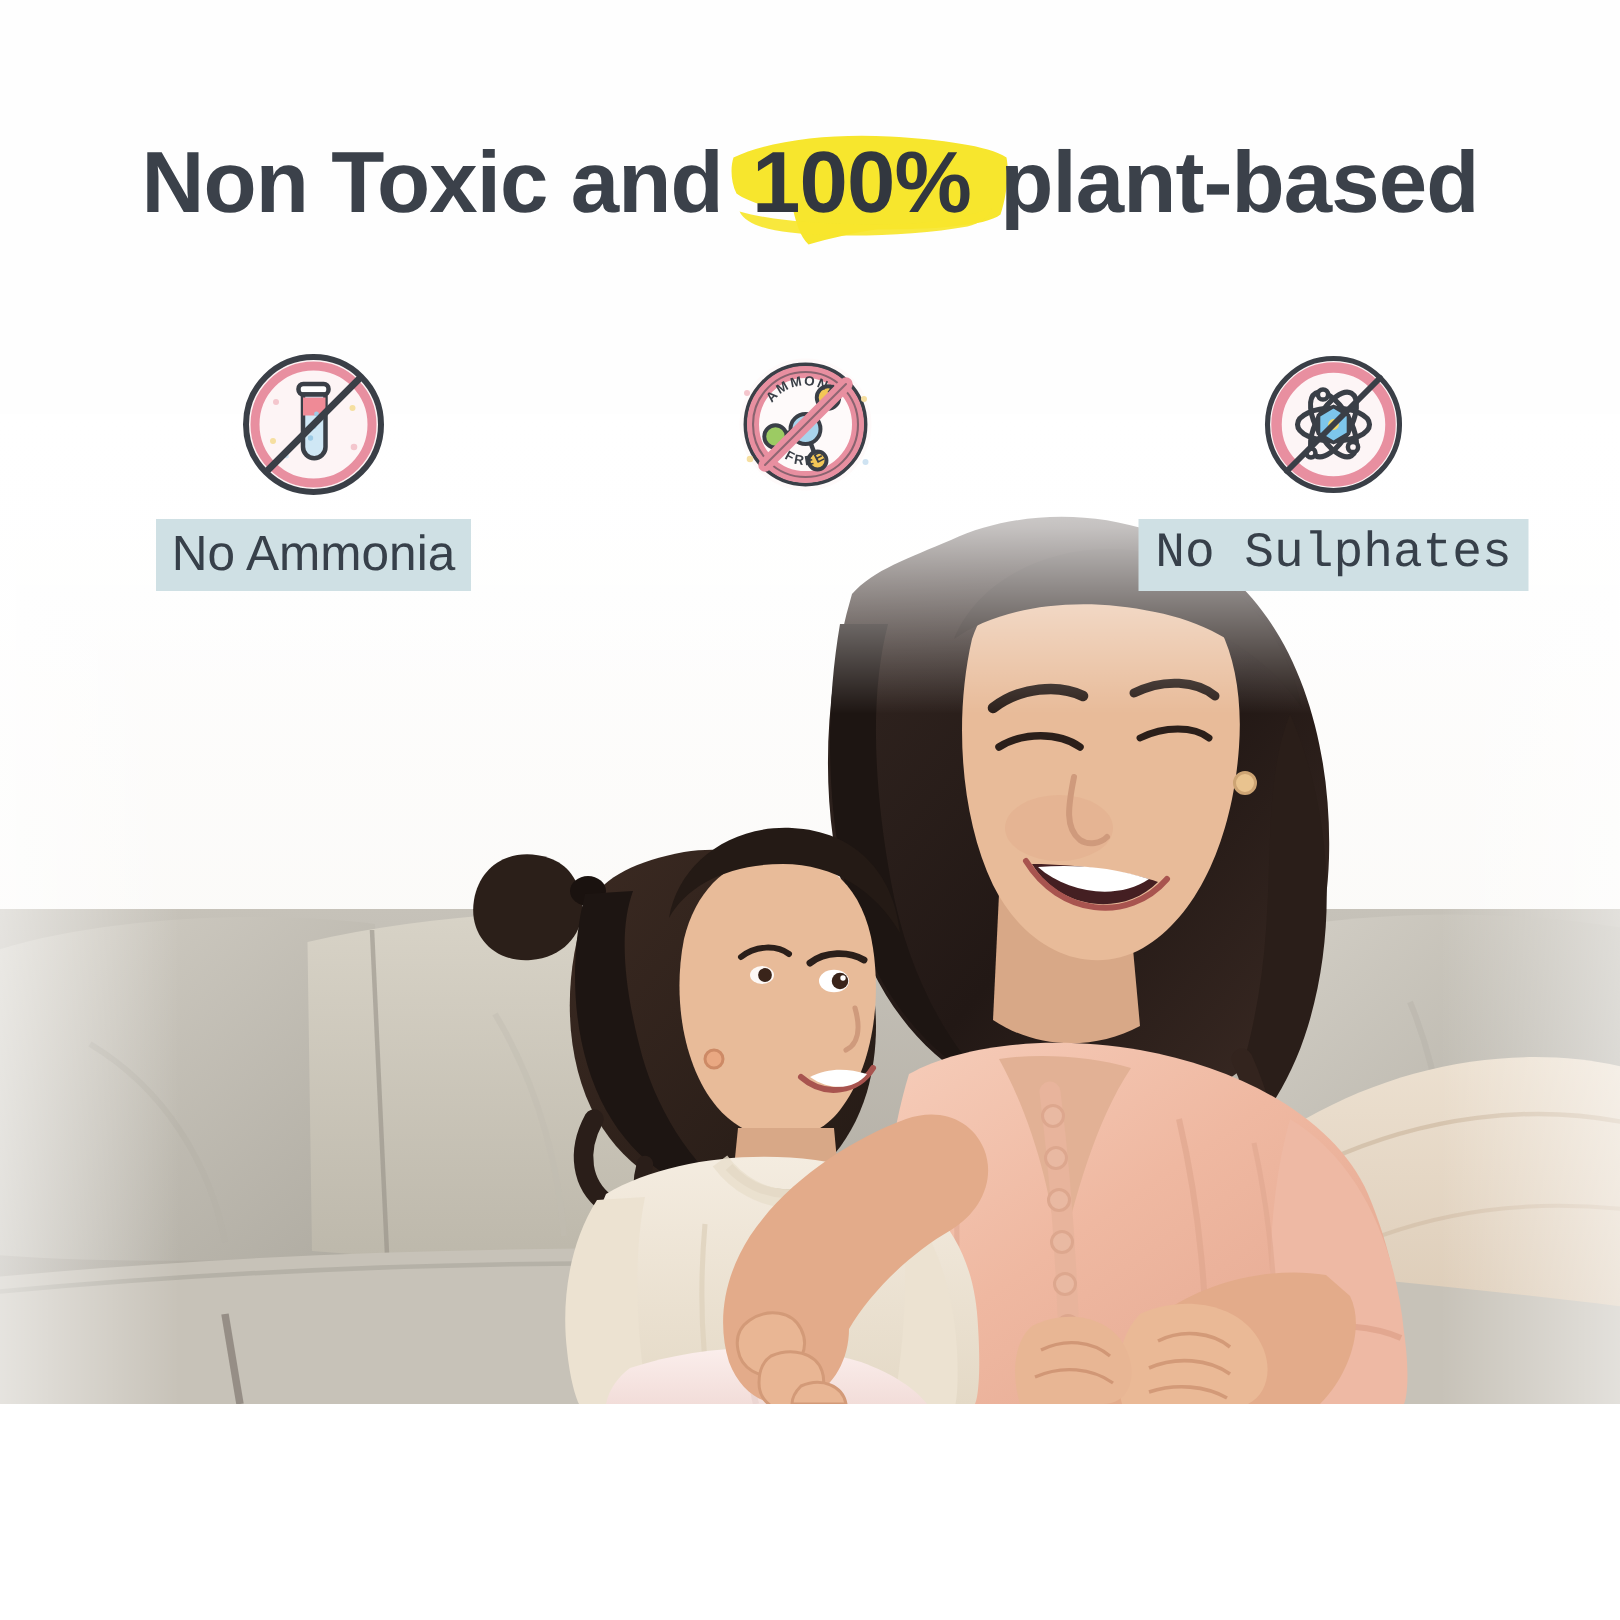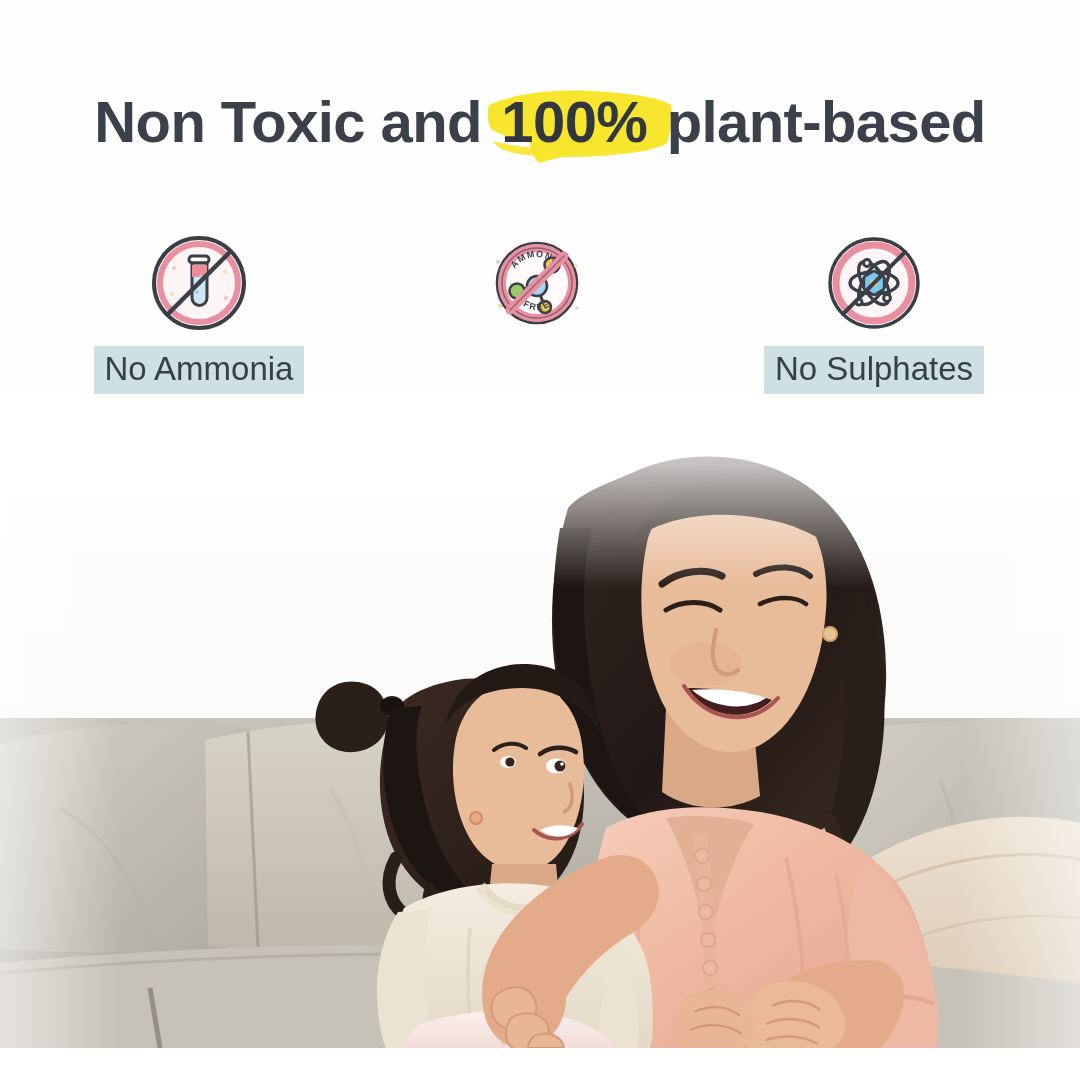--- a/index.html
+++ b/index.html
@@ -9,21 +9,21 @@
     width: 1080px;
     height: 1080px;
     overflow: hidden;
     background: #ffffff;
     font-family: "Liberation Sans", "DejaVu Sans", sans-serif;
   }
 
   #banner {
     position: relative;
     width: 1080px;
-    height: 1048px;
+    height: 936px;
     background: #fefefe;
     overflow: hidden;
   }
 
   
   .headline-wrap {
     position: absolute;
     top: 92px;
     left: 0;
     width: 1080px;
@@ -70,23 +70,23 @@
     width: 1080px;
     height: 170px;
     z-index: 18;
   }
   .badge {
     position: absolute;
     top: 0;
     width: 330px;
     text-align: center;
   }
-  .badge-1 { left: 34px; }
+  .badge-1 { left: 44px; }
   .badge-2 { left: 372px; }
-  .badge-3 { left: 709px; }
+  .badge-3 { left: 724px; font-family: Liberation Mono, monospace; }
 
   .badge-icon {
     width: 102px;
     height: 102px;
     margin: 0 auto 12px auto;
     display: block;
   }
   .badge-label {
     display: inline-block;
     font-size: 33px;

